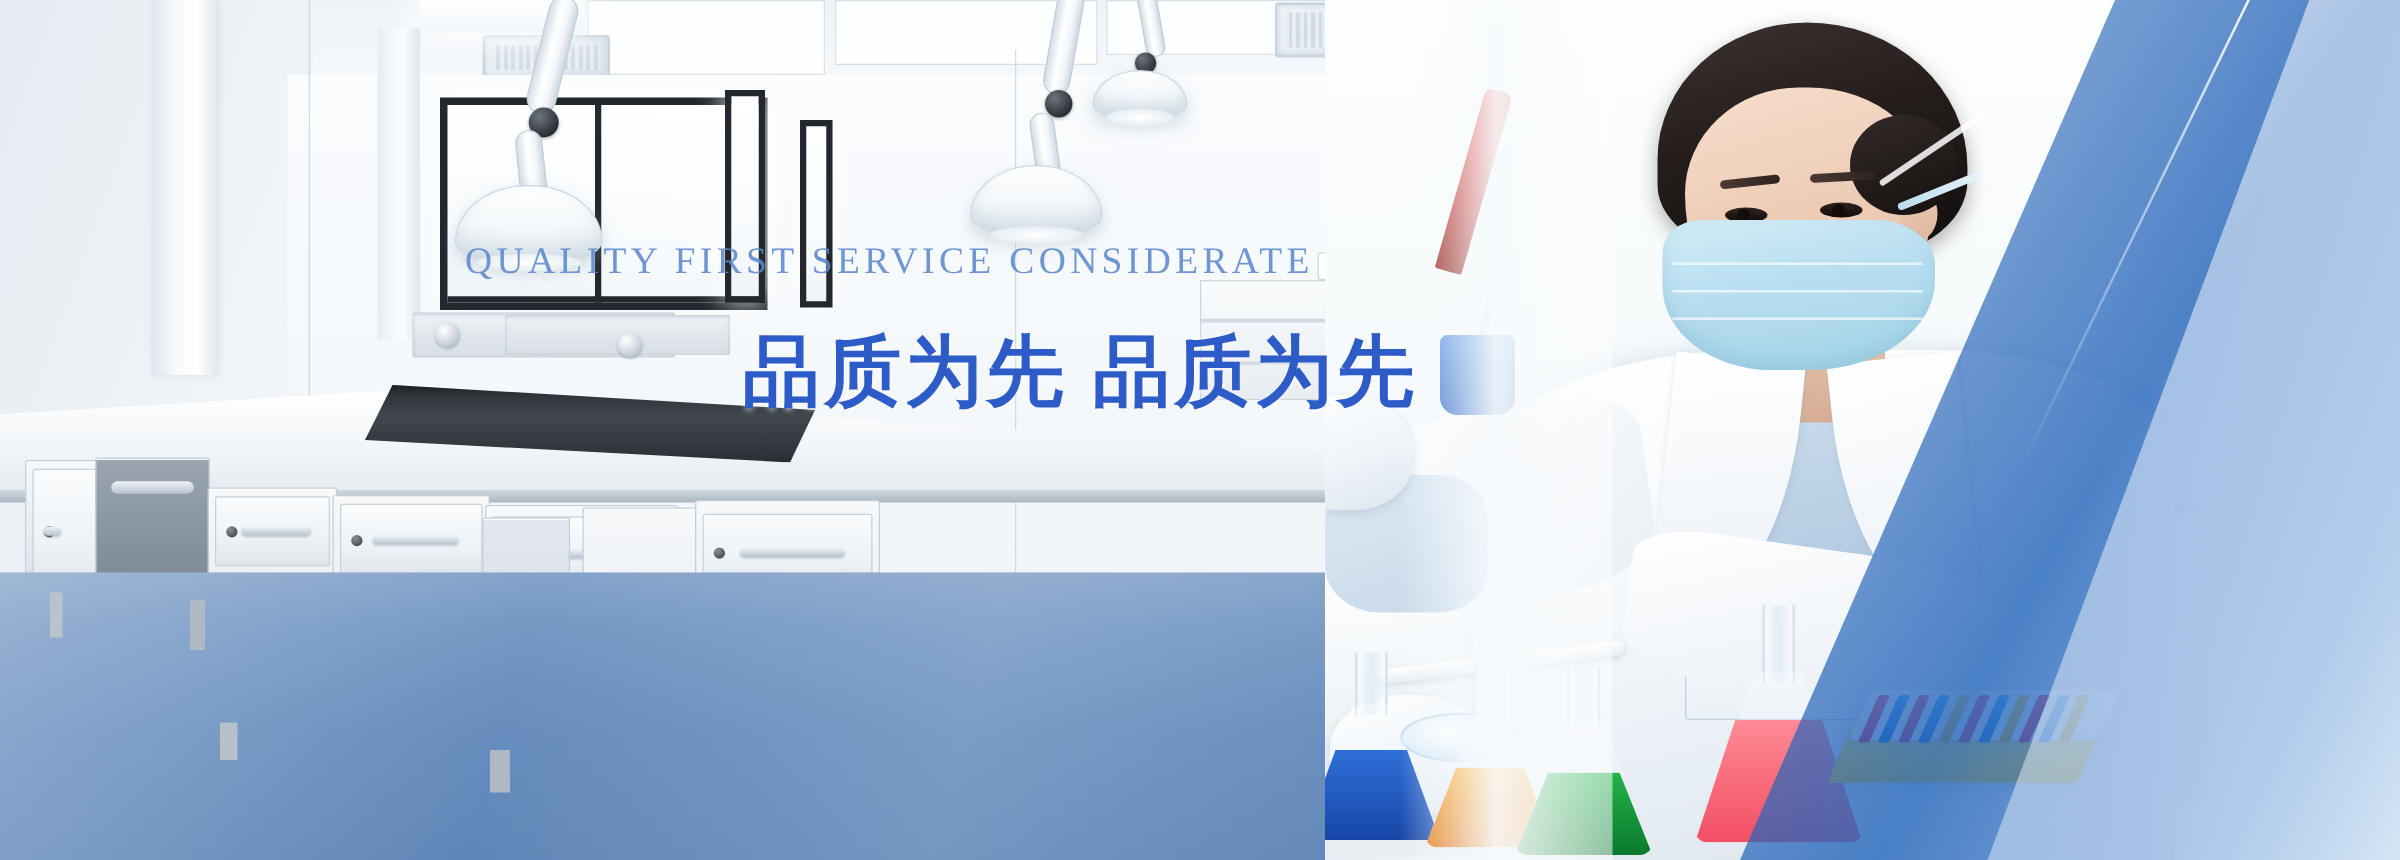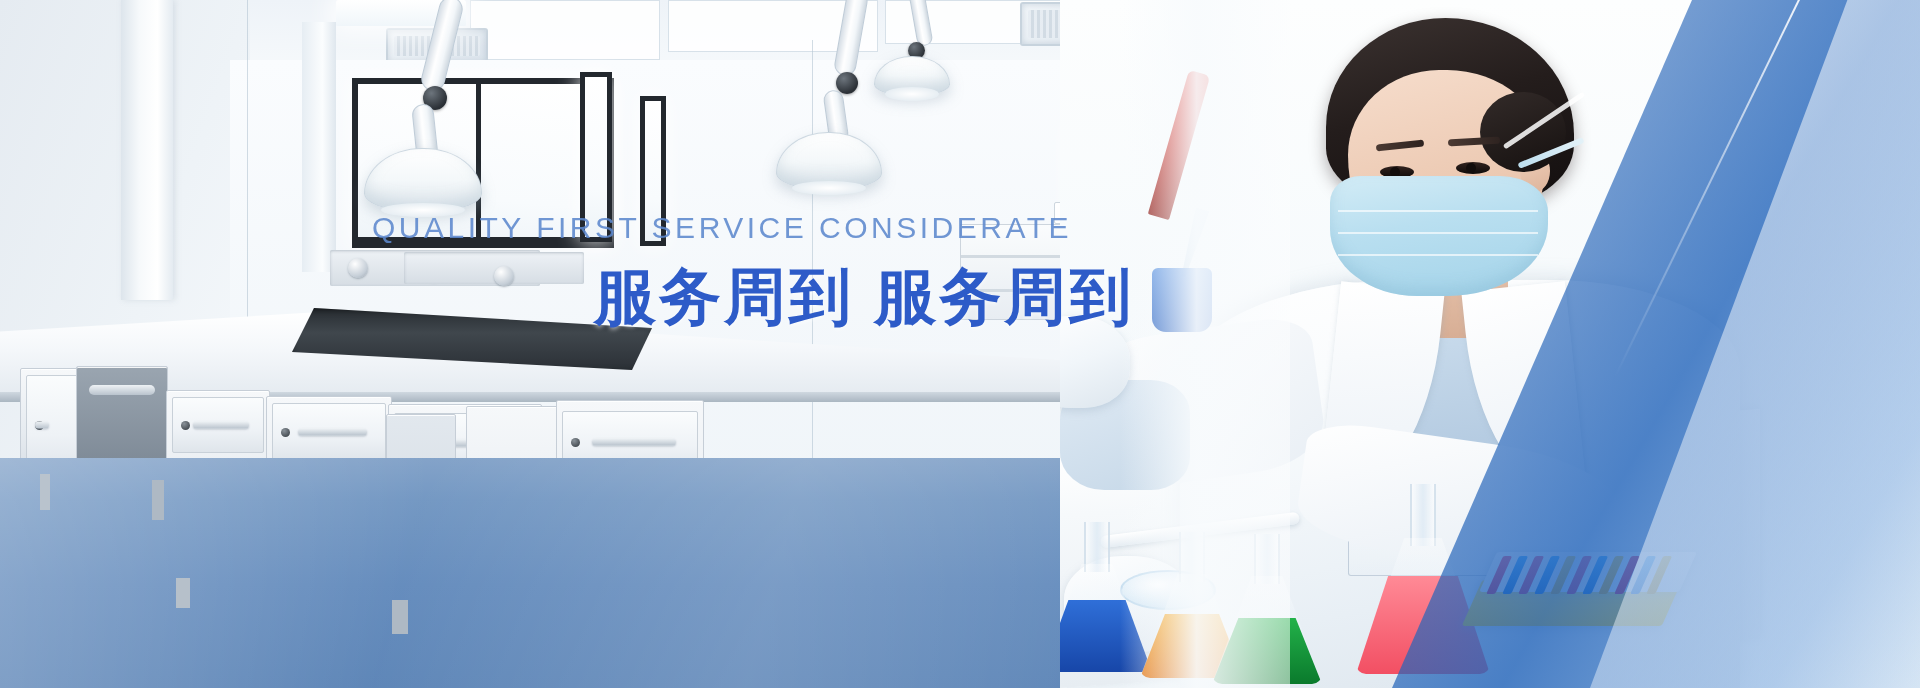--- a/index.html
+++ b/index.html
@@ -405,23 +405,23 @@
   .seam{
     position:absolute;left:1120px;top:0;width:170px;height:688px;
     background:linear-gradient(90deg,rgba(244,248,251,0) 0%,rgba(248,251,253,.92) 45%,rgba(252,253,254,.55) 100%);
   }
 
   
   .copy{
     position:absolute;left:0;top:0;width:1920px;height:688px;
   }
   .eyebrow{
-    position:absolute;left:372px;top:211px;
+    position:absolute;left:372px;top:192px;
     width:648px;
-    font-family:Liberation Sans, sans-serif;
+    font-family:Liberation Serif, serif;
     font-size:30px;
     letter-spacing:3.5px;
     color:rgba(92,136,205,.88);
     white-space:nowrap;
     text-align:justify;
   }
   .headline{
     position:absolute;left:594px;top:255px;
     font-size:62px;
     font-weight:bold;
@@ -683,17 +683,17 @@
       <div class="blue-wedge2"></div>
       <div class="wedge-line"></div>
     </div>
 
     <div class="seam"></div>
   </div>
 
   <div class="copy">
     <div class="eyebrow">QUALITY FIRST SERVICE CONSIDERATE</div>
 
-    <div class="headline">服务周到 服务周到</div>
+    <div class="headline">品质为先 品质为先</div>
 
   </div>
 
 </div>
 
 </body></html>

